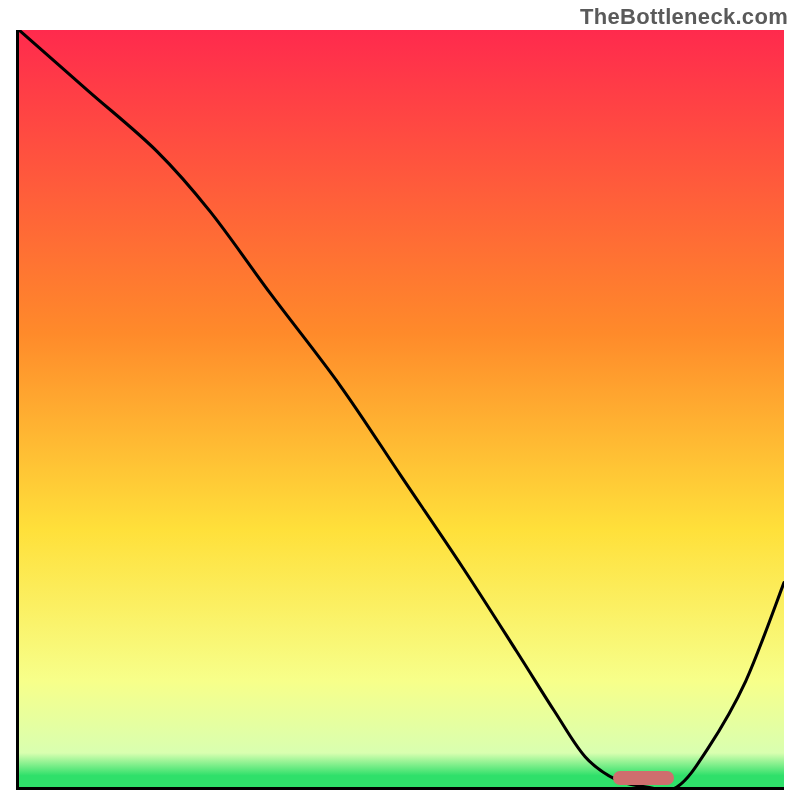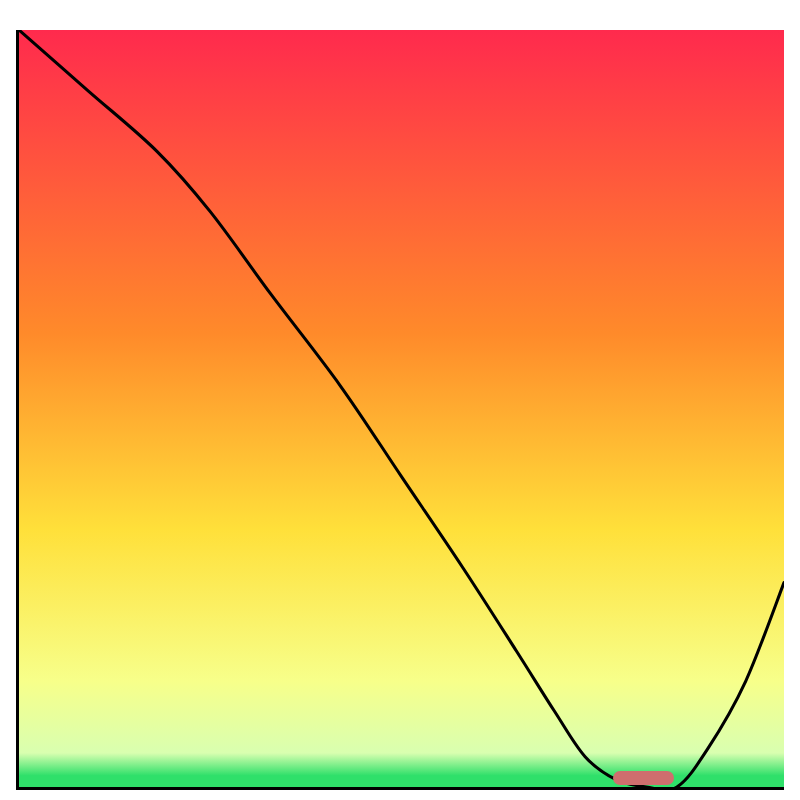--- a/index.html
+++ b/index.html
@@ -48,20 +48,21 @@
     height: 14px;
     border-radius: 7px;
     background: #cf6e6e;
   }
 </style>
 </head>
 <body>
 
 <div class="stage">
 
+  <div class="watermark">TheBottleneck.com</div>
 
   <div class="plot">
     <svg id="plot-svg" viewBox="0 0 1000 1000" preserveAspectRatio="none">
       <defs>
         <linearGradient id="bg-grad" x1="0" y1="0" x2="0" y2="1">
             <stop offset="0.00%" stop-color="#ff2a4d"></stop>
             <stop offset="40.00%" stop-color="#ff8a2a"></stop>
             <stop offset="66.00%" stop-color="#ffe03a"></stop>
             <stop offset="86.00%" stop-color="#f7ff8a"></stop>
             <stop offset="95.50%" stop-color="#d9ffb0"></stop>

